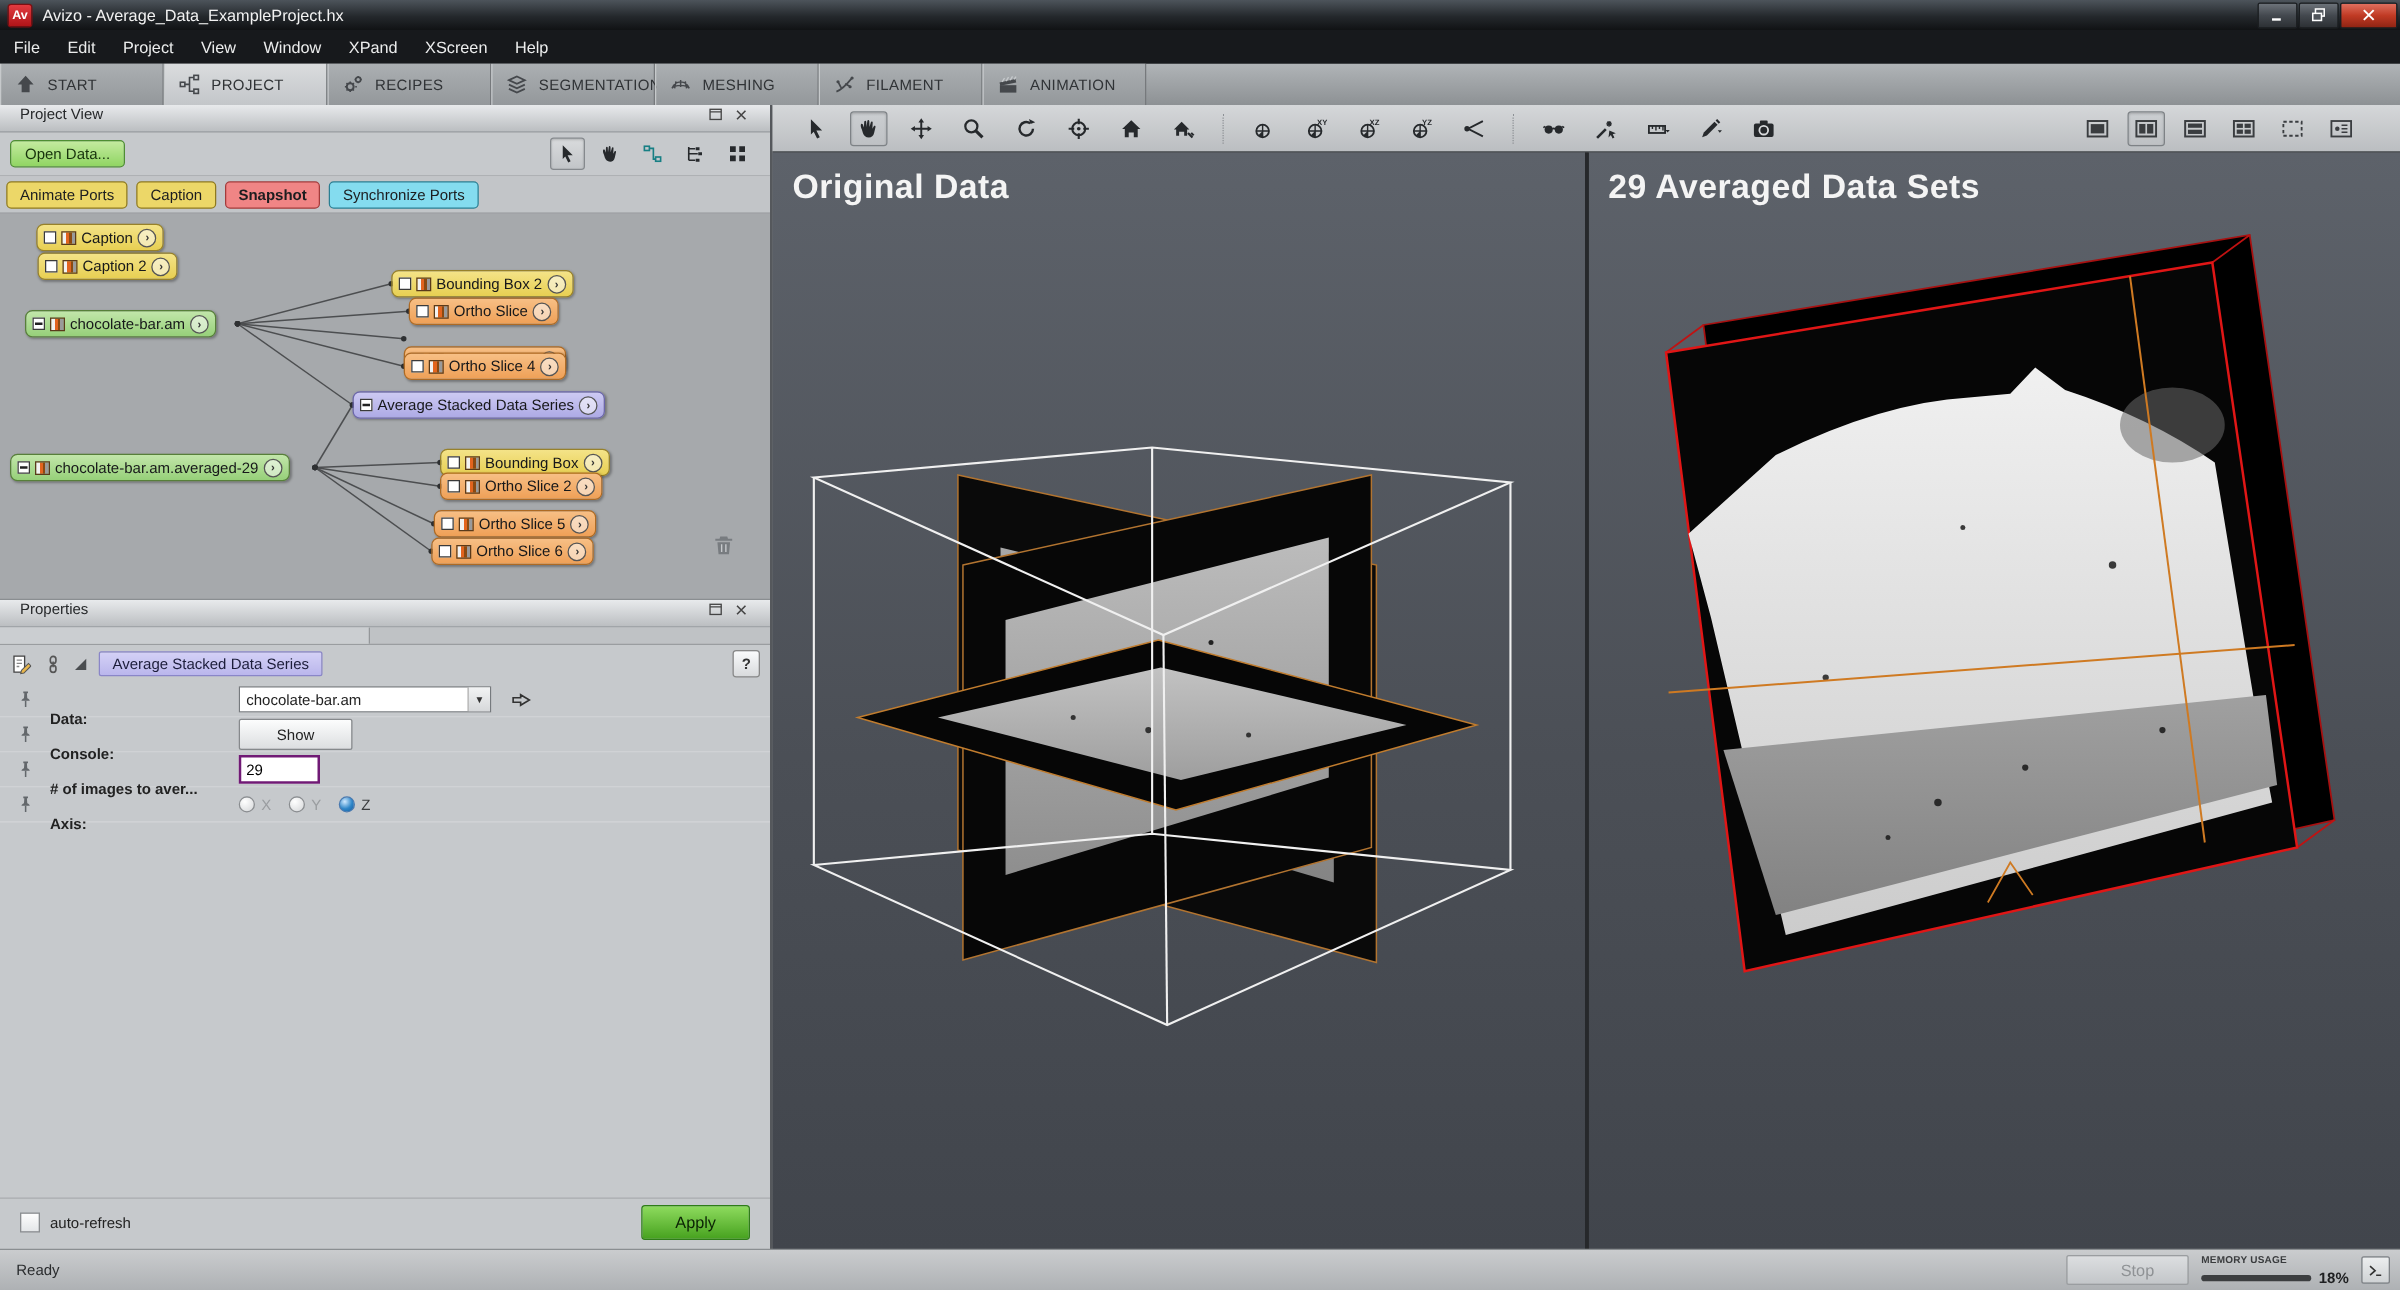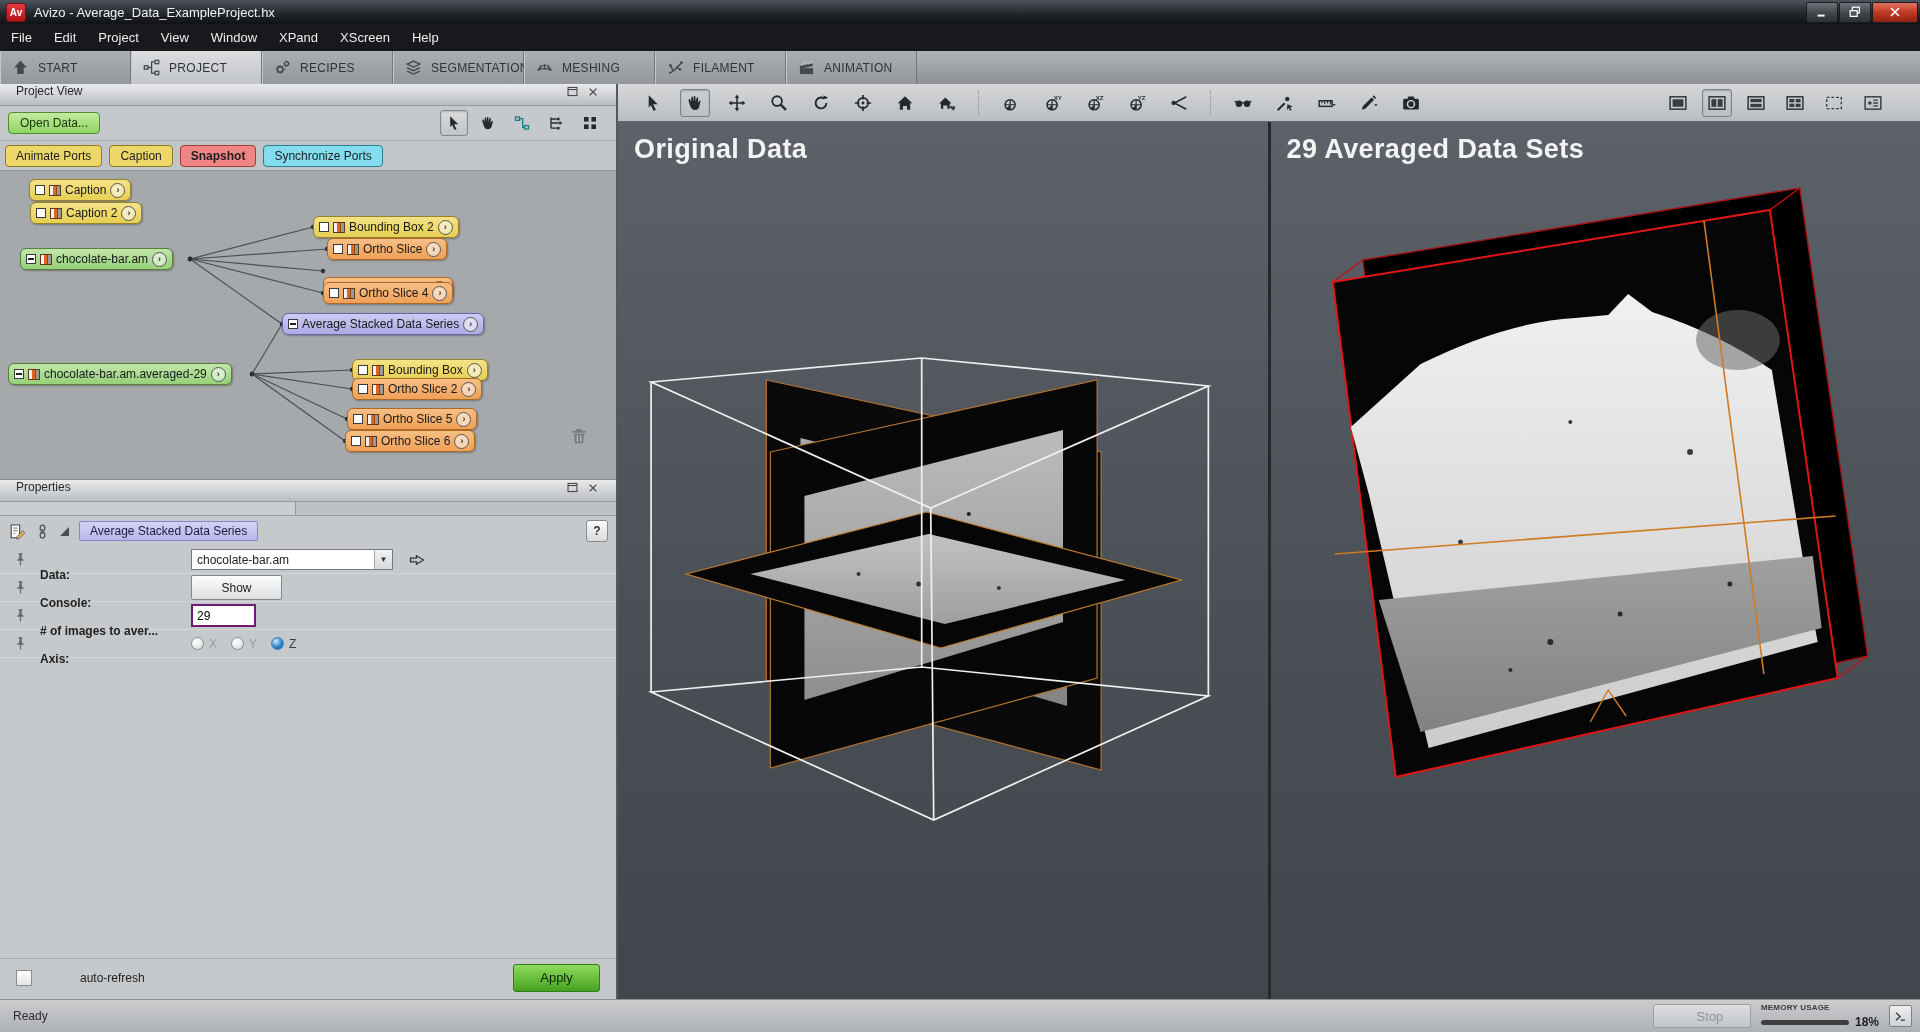--- a/index.html
+++ b/index.html
@@ -83,21 +83,21 @@
     background:linear-gradient(#fcfdfd,#dcdee0);display:flex;align-items:center;justify-content:center;}
   .pinput{width:53px;height:19px;border:2px solid #701a75;background:#fff;font-family:inherit;font-size:12px;padding:0 4px;box-sizing:content-box;}
   .radios{display:flex;align-items:center;gap:14px;}
   .radio{display:flex;align-items:center;gap:5px;}
   .rcircle{width:13px;height:13px;border-radius:50%;border:1px solid #8a8d90;box-sizing:border-box;
     background:radial-gradient(circle at 35% 30%,#ffffff,#d4d6d8);position:relative;}
   .radio.sel .rcircle{background:radial-gradient(circle at 35% 30%,#cfe9ff,#2f86c8 55%,#135d9e);border-color:#4a7ab0;}
   .radio .rlabel{color:#9a9da0;}
   .radio.sel .rlabel{color:#3a3c3e;}
   .apply-row{position:absolute;left:0;right:0;bottom:4px;height:38px;border-top:1px solid #a9acaf;
-    display:flex;align-items:center;padding:17px 16px;box-sizing:border-box;gap:40px;}
+    display:flex;align-items:center;padding:17px 16px;box-sizing:border-box;}
   .checkbox{width:14px;height:14px;border:1px solid #8a8d90;background:linear-gradient(#fdfdfd,#e4e6e8);margin-right:8px;}
   .apply-btn{margin-left:auto;width:85px;height:26px;border:1px solid #2e7d18;border-radius:3px;color:#0c2405;
     background:linear-gradient(#8edb5e,#47a21f);display:flex;align-items:center;justify-content:center;font-size:13px;}
 
   
   .viewport{position:absolute;left:618px;top:84px;right:0;bottom:32px;}
   .vp-toolbar{height:38px;background:linear-gradient(#d5d7d9,#bbbec1);border-bottom:1px solid #66696d;
     display:flex;align-items:center;padding:0 20px;gap:12px;box-sizing:border-box;}
   .vtool{width:28px;height:26px;display:flex;align-items:center;justify-content:center;border:1px solid transparent;border-radius:3px;}
   .vtool.active{border-color:#7e8286;background:linear-gradient(#cbced1,#bec1c4);box-shadow:inset 0 1px 2px rgba(0,0,0,.2);}

